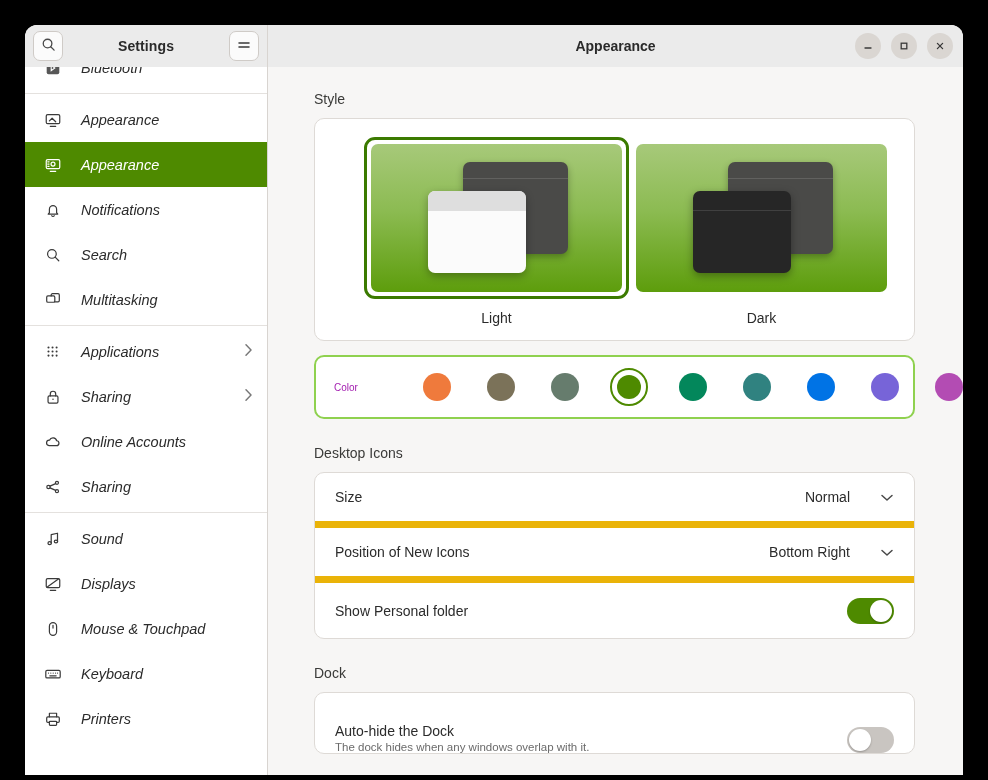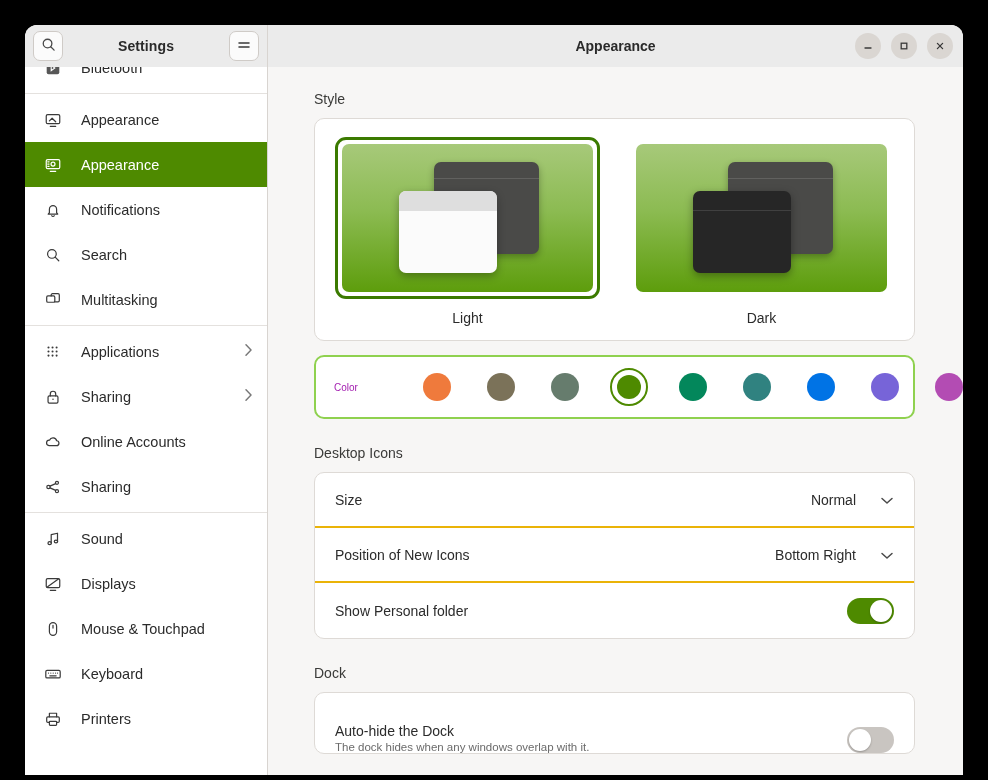--- a/index.html
+++ b/index.html
@@ -86,21 +86,21 @@
     font-size: 14.5px;
   }
   .side-item .ico {
     width: 20px; height: 20px;
     margin-right: 18px;
     display: flex; align-items: center; justify-content: center;
     flex: 0 0 20px;
   }
   .side-item.sel { background: #4e8a00; color: #ffffff; }
   .side-item.sel .ico svg { stroke: #ffffff; fill: none; }
-  .side-label { flex: 1; white-space: nowrap; }
+  .side-label { flex: 1; white-space: nowrap; font-style: italic; }
   .chev { opacity: .75; }
   .group-sep { height: 1px; background: #e4e1de; margin: 3px 0; }
   
   .content {
     flex: 1;
     background: #f7f6f5;
     overflow: hidden;
     padding: 24px 48px 0 46px;
     position: relative;
   }
@@ -110,21 +110,21 @@
   }
   .card {
     background: #ffffff;
     border: 1px solid #dedad6;
     border-radius: 10px;
     overflow: hidden;
   }
   .card.mb { margin-bottom: 26px; }
   
   .style-card { padding: 18px 20px 14px; }
-  .themes { display: flex; justify-content: space-between; }
+  .themes { display: flex; justify-content: flex-end; }
   .theme { width: 265px; }
   .thumb-wrap {
     border-radius: 11px;
     padding: 4px;
     border: 3px solid transparent;
   }
   .theme.sel .thumb-wrap {
     border-color: #3b7a00;
     background: #ffffff;
   }
@@ -192,27 +192,27 @@
   .sw-wrap {
     width: 38px; height: 38px; border-radius: 50%;
     display:flex; align-items:center; justify-content:center;
   }
   .sw-wrap.sel { border: 2px solid #4e8a00; }
   
   .row {
     display: flex; align-items: center;
     padding: 0 20px;
     height: 55px;
-    border-bottom: 2px solid #eab308;
+    border-bottom: 7px solid #eab308;
   }
   .row:last-child { border-bottom: none; }
   .row-label { font-size: 14px; color: #2b2b2b; }
   .row-sub { font-size: 11.5px; color: #6b6b6b; margin-top: 2px; }
   .row-text { display: flex; flex-direction: column; }
-  .row-right { margin-left: auto; display: flex; align-items: center; gap: 24px; }
+  .row-right { margin-left: auto; display: flex; align-items: center; gap: 30px; }
   .row-value { font-size: 14px; color: #2b2b2b; }
   .toggle {
     width: 47px; height: 26px; border-radius: 13px;
     background: #c9c5c1; position: relative; cursor: pointer;
   }
   .toggle.on { background: #4e8a00; }
   .toggle .knob {
     position: absolute; top: 2px; left: 2px;
     width: 22px; height: 22px; border-radius: 50%;
     background: #ffffff; box-shadow: 0 1px 2px rgba(0,0,0,.25);

